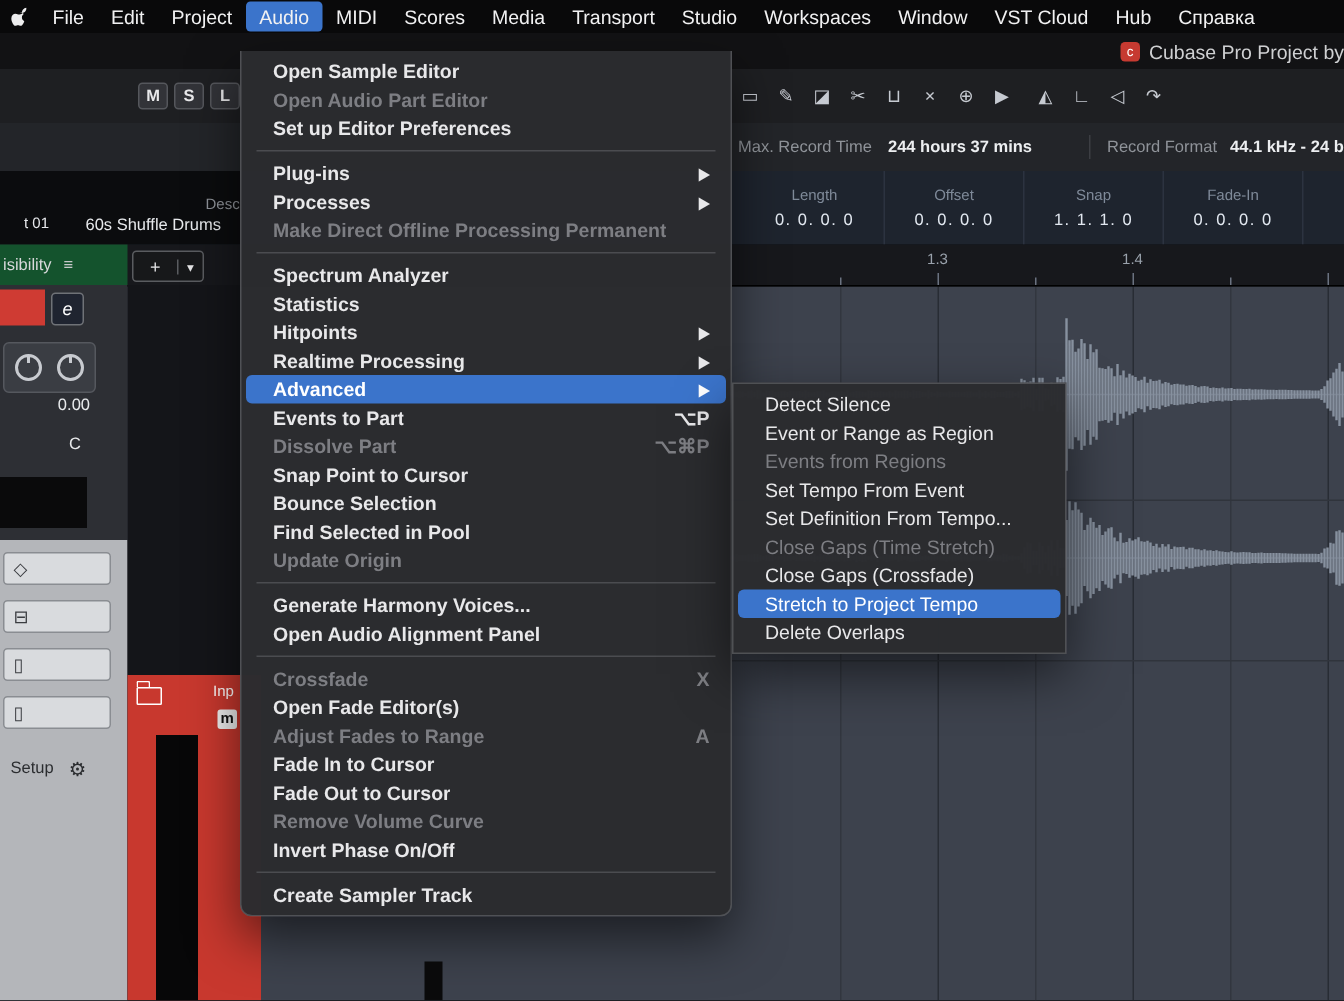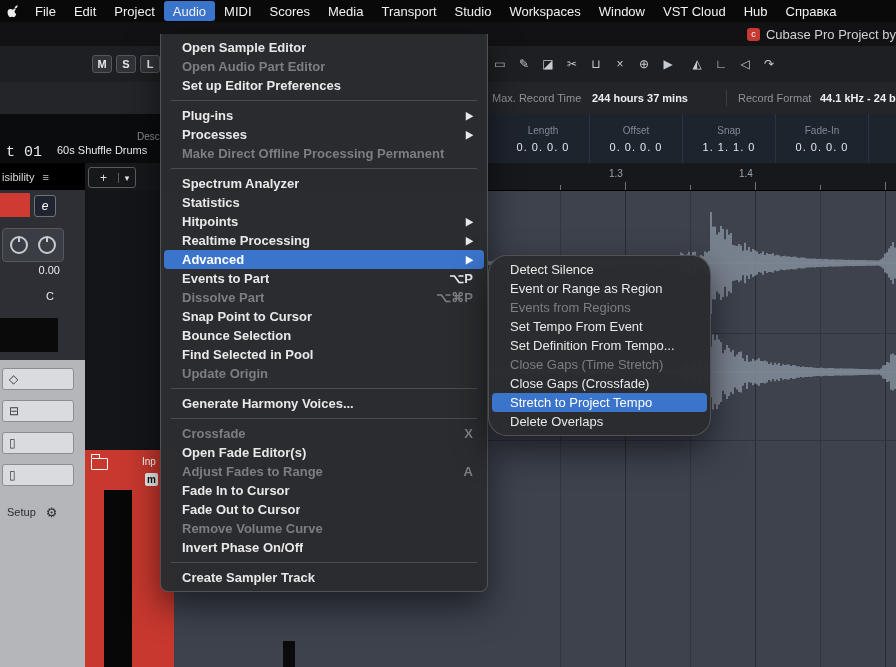--- a/index.html
+++ b/index.html
@@ -38,41 +38,41 @@
   
   #statusrow{position:absolute;left:0;top:82px;width:896px;height:32px;background:#232529;
              border-bottom:1px solid #121316;z-index:5;}
   #statusrow .lbl{color:#8f9399;font-size:11px;position:absolute;top:10px;white-space:nowrap;}
   #statusrow .val{color:#eceef0;font-size:11px;font-weight:bold;position:absolute;top:10px;white-space:nowrap;}
   #statusrow .vsep{position:absolute;top:8px;width:1px;height:16px;background:#3c3e43;}
   
   #infoline{position:absolute;left:0;top:114px;width:896px;height:49px;background:#1e242e;
             border-bottom:1px solid #0d0f13;z-index:5;}
   #info-left{position:absolute;left:0;top:0;width:160px;height:49px;background:#0b0c0e;}
-  #info-left .tname{position:absolute;left:6px;top:30px;color:#e7e9ec;font-size:15px;white-space:nowrap;font-family:Liberation Mono, monospace;}
+  #info-left .tname{position:absolute;left:16px;top:30px;color:#e7e9ec;font-size:10px;white-space:nowrap;}
   #info-left .tdesc{position:absolute;left:57px;top:30px;color:#e7e9ec;font-size:11px;white-space:nowrap;}
   #info-left .dlabel{position:absolute;left:137px;top:17px;color:#8f9399;font-size:10px;}
   #info-fields{position:absolute;left:497px;top:0;display:flex;height:49px;}
   .field{width:92px;border-right:1px solid #2c3340;display:flex;flex-direction:column;
          align-items:center;justify-content:center;gap:5px;}
   .field .flabel{color:#7f8a99;font-size:10px;}
   .field .fvalue{color:#e2e8f0;font-size:11px;letter-spacing:1px;white-space:nowrap;}
   
   #rulerband{position:absolute;left:0;top:163px;width:896px;height:27px;background:#17181c;
              border-bottom:1px solid #000;z-index:5;}
-  #vis-header{position:absolute;left:0;top:0;width:85px;height:27px;background:#000000;
+  #vis-header{position:absolute;left:0;top:0;width:85px;height:27px;background:#14532d;
               display:flex;align-items:center;color:#d8d9db;font-size:11px;}
   #vis-header .vlabel{margin-left:2px;}
   #vis-header .ham{margin-left:8px;color:#c7c8ca;font-size:11px;}
   #add-track{position:absolute;left:88px;top:4px;width:46px;height:19px;background:#17181a;
              border:1px solid #5a5c60;border-radius:3px;display:flex;align-items:center;
              color:#e4e4e6;font-size:12px;}
   #add-track .plus{flex:1;text-align:center;}
   #add-track .drop{flex:0 0 16px;text-align:center;border-left:1px solid #5a5c60;font-size:9px;}
-  .rmark{position:absolute;top:5px;width:32px;color:#9aa2ac;font-size:10px;}
+  .rmark{position:absolute;top:5px;width:32px;text-align:center;color:#9aa2ac;font-size:10px;}
   .rtick{position:absolute;bottom:0;width:1px;background:#6b7280;}
   .rtick.bar{height:8px;}  .rtick.minor{height:5px;}
   
   #track-area{position:absolute;left:0;top:190px;width:896px;height:477px;background:#3d424d;}
   .gridline{position:absolute;top:0;bottom:0;width:1px;}
   .gridline.minor{background:#32363f;}  .gridline.bar{background:#282c34;}
   .lanesep{position:absolute;left:160px;right:0;height:1px;background:#30343c;}
   svg.wave{position:absolute;z-index:2;}
   .wavepath{stroke:#87919f;stroke-width:1.6;fill:none;}
   .waveline{stroke:#87919f;stroke-width:1;opacity:.55;}
@@ -107,21 +107,21 @@
                   border:1.5px solid #fff;border-bottom:none;border-radius:1px 1px 0 0;}
   #input-label{position:absolute;left:57px;top:6px;color:#fff;font-size:10px;}
   #monitor-btn{position:absolute;left:60px;top:23px;width:13px;height:13px;background:#efefef;
                border-radius:2px;color:#111;font-size:10px;font-weight:bold;display:flex;
                align-items:center;justify-content:center;}
   #black-event{position:absolute;left:19px;top:40px;width:28px;height:177px;background:#070708;}
   
   .menu{position:absolute;background:rgba(43,44,47,0.98);border:1px solid rgba(125,126,131,0.45);
         box-shadow:0 14px 34px rgba(0,0,0,0.55);padding:4px 0;box-sizing:border-box;z-index:50;}
   #audio-menu{left:160px;top:34px;width:328px;border-top:none;border-radius:0 0 8px 8px;font-weight:bold;}
-  #advanced-submenu{left:488px;top:255px;width:223px;border-radius:19px;z-index:51;}
+  #advanced-submenu{left:488px;top:255px;width:223px;border-radius:0;z-index:51;}
   .mi{height:19px;margin:0 3px;padding:0 11px 0 18px;border-radius:4px;display:flex;
       align-items:center;justify-content:space-between;color:#e8e8ea;font-size:13px;white-space:nowrap;}
   .mi .mi-label{overflow:hidden;}
   .mi .mi-right{display:flex;align-items:center;gap:4px;color:inherit;}
   .mi .mi-shortcut{font-size:13px;}
   .mi .mi-arrow{display:none;font-size:9px;transform:scaleY(1.15);}
   .mi.has-sub .mi-arrow{display:inline;}
   .mi.disabled{color:#7d7e83;}
   .mi.active{background:#3b74cb;color:#fff;}
   .menu-sep{height:1px;background:#4b4c50;margin:5px 10px;}
@@ -495,20 +495,27 @@
         </span>
       </div>
       <div class="menu-sep"></div>
       <div class="mi">
         <span class="mi-label">Generate Harmony Voices...</span>
         <span class="mi-right">
           <span class="mi-shortcut"></span>
 
         </span>
       </div>
+      <div class="mi">
+        <span class="mi-label">Open Audio Alignment Panel</span>
+        <span class="mi-right">
+          <span class="mi-shortcut"></span>
+
+        </span>
+      </div>
       <div class="menu-sep"></div>
       <div class="mi disabled">
         <span class="mi-label">Crossfade</span>
         <span class="mi-right">
           <span class="mi-shortcut">X</span>
 
         </span>
       </div>
       <div class="mi">
         <span class="mi-label">Open Fade Editor(s)</span>

